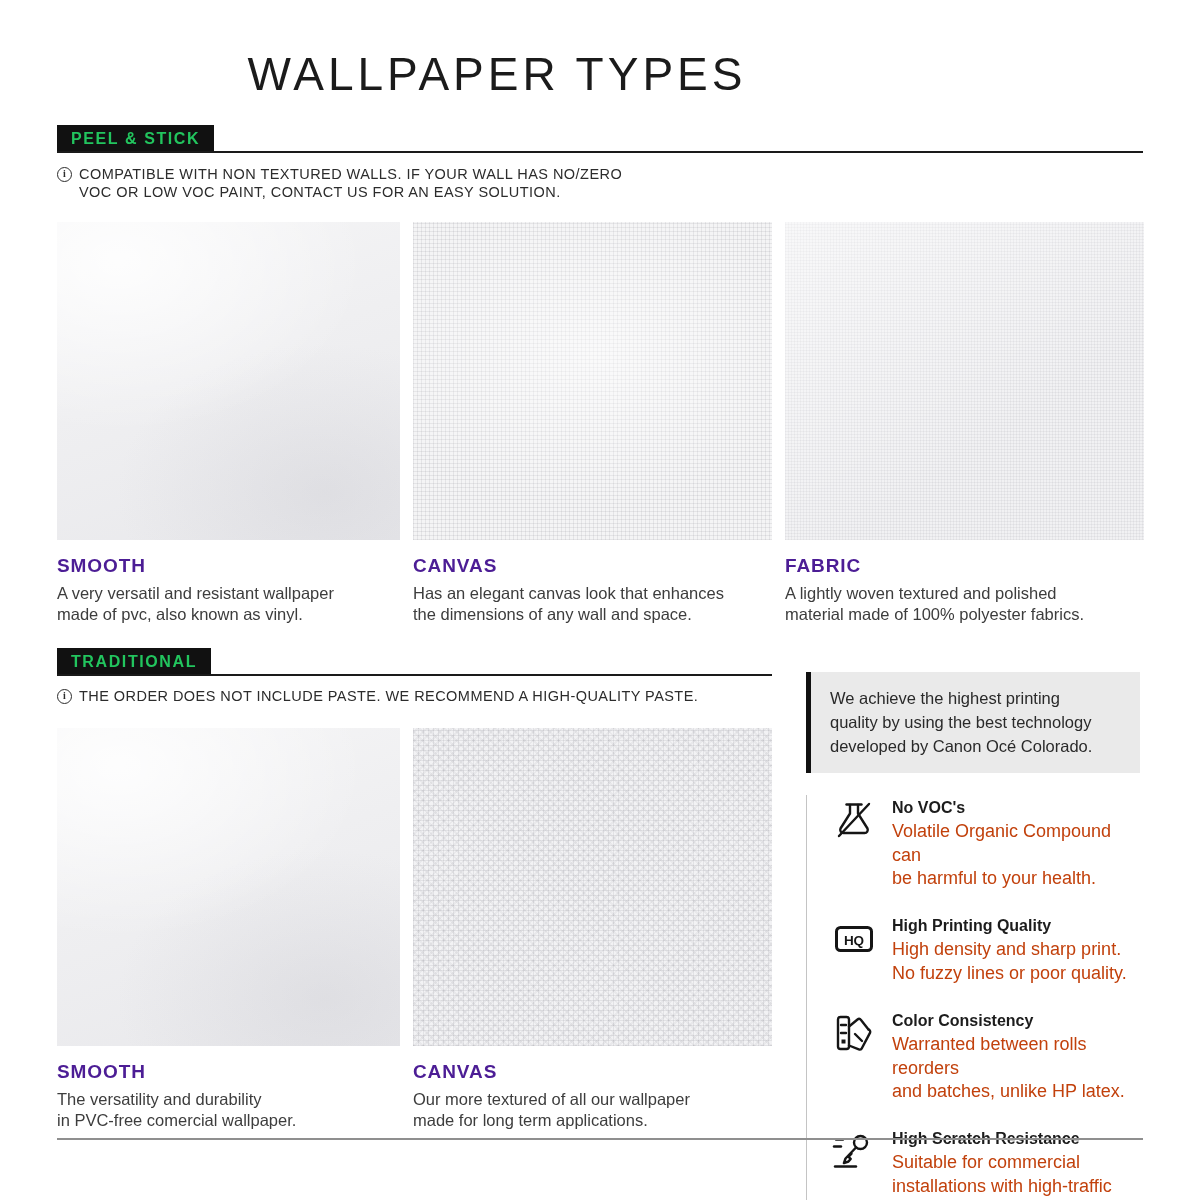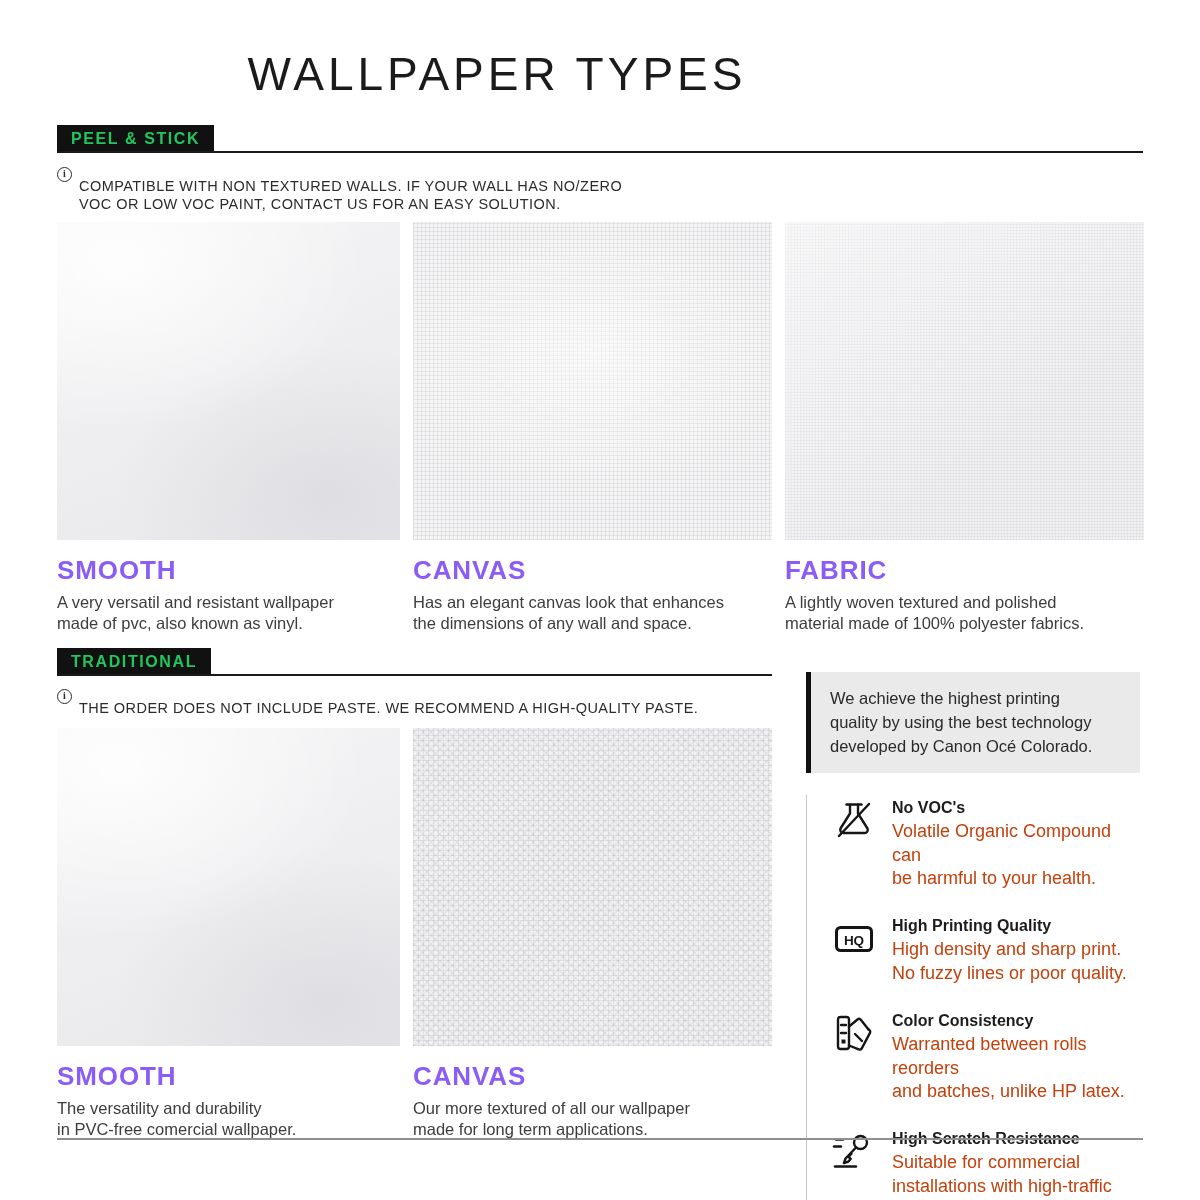--- a/index.html
+++ b/index.html
@@ -18,32 +18,32 @@
   .head2 { top:650px; width:715px; }
   .badge { background:#111111; color:#22c55e; font-size:16px; font-weight:600;
            letter-spacing:1.6px; padding:4px 14px 3px 14px; line-height:1.2; }
 
   
   .note { position:absolute; left:57px; display:flex; gap:7px; align-items:flex-start;
           font-size:14.5px; font-weight:500; letter-spacing:.45px; line-height:1.22;
           color:#2c2c2c; }
   .note1 { top:166px; width:700px; }
   .note2 { top:688px; width:740px; }
-  .note-text { white-space:pre-line;margin-top:12px; }
+  .note-text { white-space:pre-line; }
   .info-icon { flex:0 0 auto; width:15px; height:15px; border:1.5px solid #2c2c2c;
                border-radius:50%; font-size:10px; font-weight:700; line-height:12px;
                text-align:center; margin-top:1px; font-family:"Liberation Serif", serif; }
 
   
   .row { position:absolute; display:grid; column-gap:13px; }
   .row1 { top:222px; left:57px; grid-template-columns:343px 359px 359px; }
   .row2 { top:728px; left:57px; grid-template-columns:343px 359px; }
   .swatch { width:100%; height:318px; }
-  .cap-label { margin-top:15px; font-size:26px; font-weight:600; letter-spacing:.9px;
-               color:#8b5cf6; }
+  .cap-label { margin-top:15px; font-size:19px; font-weight:600; letter-spacing:.9px;
+               color:#4c1d95; }
   .cap-desc  { margin-top:6px; font-size:16.5px; line-height:1.27; color:#3d3d3d;
                white-space:pre-line; }
 
   
   [data-tex="smooth"] {
     background:
       radial-gradient(120% 90% at 18% 12%, rgba(255,255,255,.85), rgba(255,255,255,0) 60%),
       radial-gradient(110% 85% at 78% 85%, rgba(196,196,203,.30), rgba(196,196,203,0) 55%),
       linear-gradient(160deg,#f6f6f7 0%,#efeff1 45%,#e8e8eb 100%);
   }

